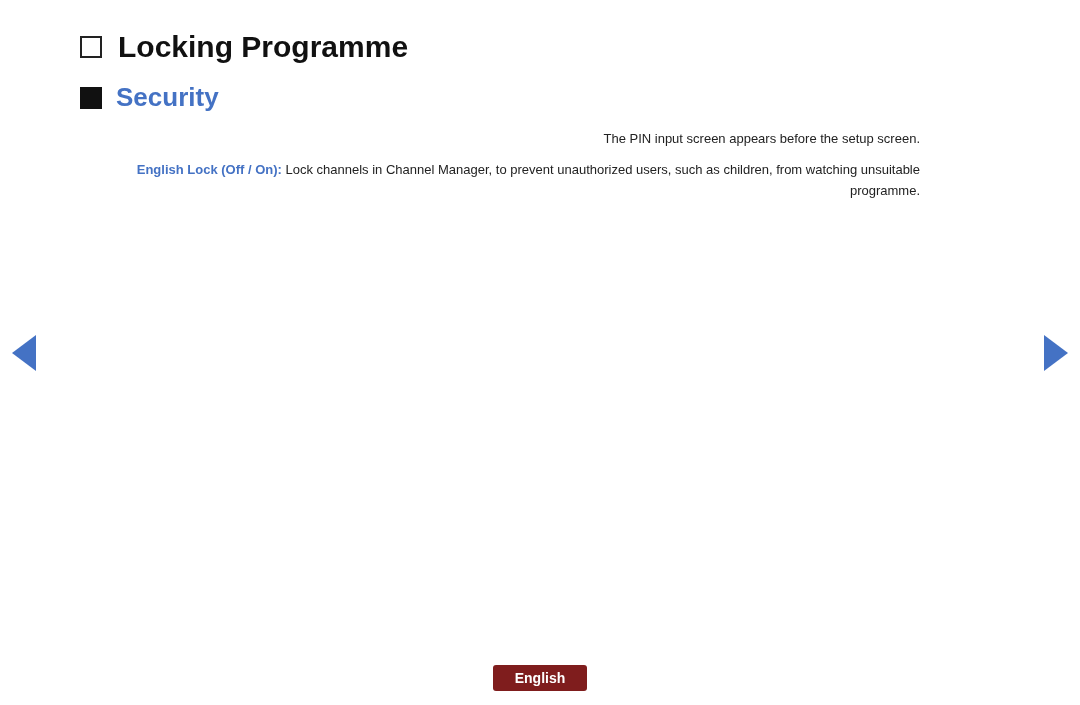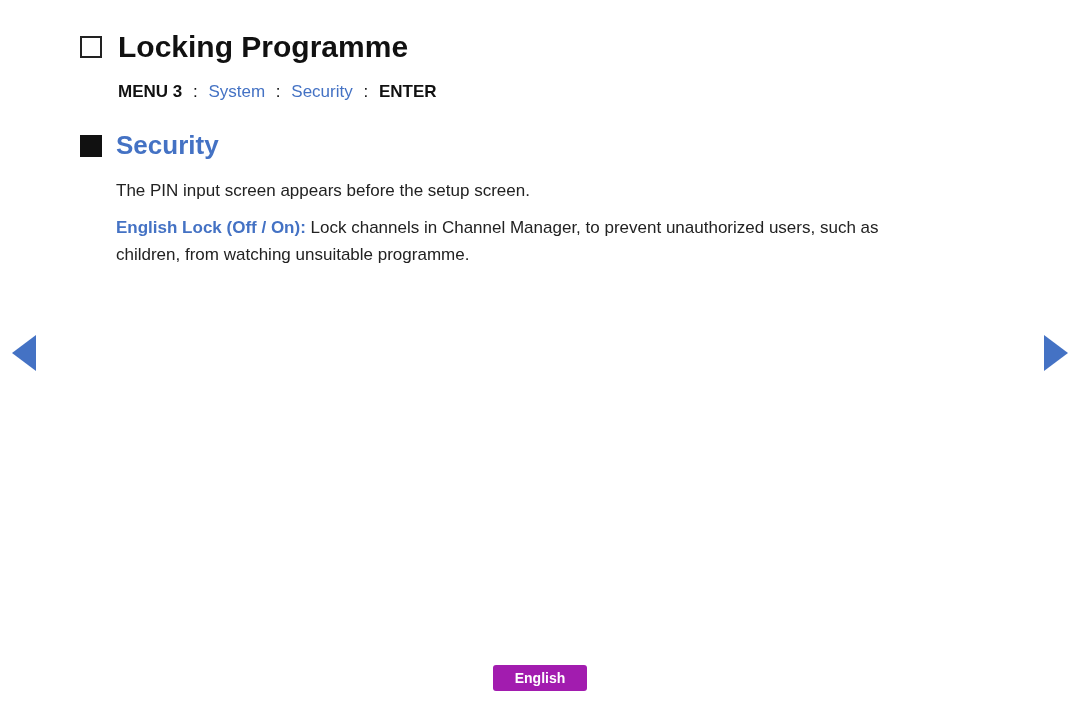--- a/index.html
+++ b/index.html
@@ -13,20 +13,21 @@
       height: 705px;
       background: #ffffff;
       font-family: Arial, sans-serif;
       position: relative;
       overflow: hidden;
     }
 
     .main-content {
       padding: 30px 80px 30px 80px;
       max-width: 1000px;
+      text-align: right;
     }
 
     .title-row {
       display: flex;
       align-items: center;
       gap: 16px;
       margin-bottom: 18px;
     }
 
     .title-checkbox {
@@ -86,21 +87,21 @@
     }
 
     .section-title {
       font-size: 26px;
       font-weight: 700;
       color: #4472C4;
     }
 
     .section-body {
       margin-left: 36px;
-      font-size: 17px;
+      font-size: 13px;
       line-height: 1.6;
       color: #222222;
     }
 
     .section-body p {
       margin-bottom: 10px;
     }
 
     .link-text {
       color: #4472C4;
@@ -143,47 +144,38 @@
       bottom: 0;
       left: 0;
       right: 0;
       display: flex;
       justify-content: center;
       align-items: center;
       padding-bottom: 14px;
     }
 
     .language-badge {
-      background: #a21caf;
+      background: #7f1d1d;
       color: #ffffff;
       font-size: 14px;
       font-weight: 700;
       padding: 5px 22px;
       border-radius: 3px;
     }
   </style>
 </head>
 <body>
 
 <div class="main-content">
 
   <div class="title-row">
     <span class="title-checkbox"></span>
     <h1 class="page-title">Locking Programme</h1>
   </div>
 
-  <div class="breadcrumb-row">
-    <span class="breadcrumb-menu">MENU 3</span>
-    <span class="breadcrumb-separator">:</span>
-    <span class="breadcrumb-link">System</span>
-    <span class="breadcrumb-separator">:</span>
-    <span class="breadcrumb-link">Security</span>
-    <span class="breadcrumb-separator">:</span>
-    <span class="breadcrumb-enter">ENTER</span>
-  </div>
 
   <div class="section-header">
     <span class="section-square"></span>
     <h2 class="section-title">Security</h2>
   </div>
 
   <div class="section-body">
     <p>
       <span>The PIN input screen appears before the setup screen.</span>
     </p>

